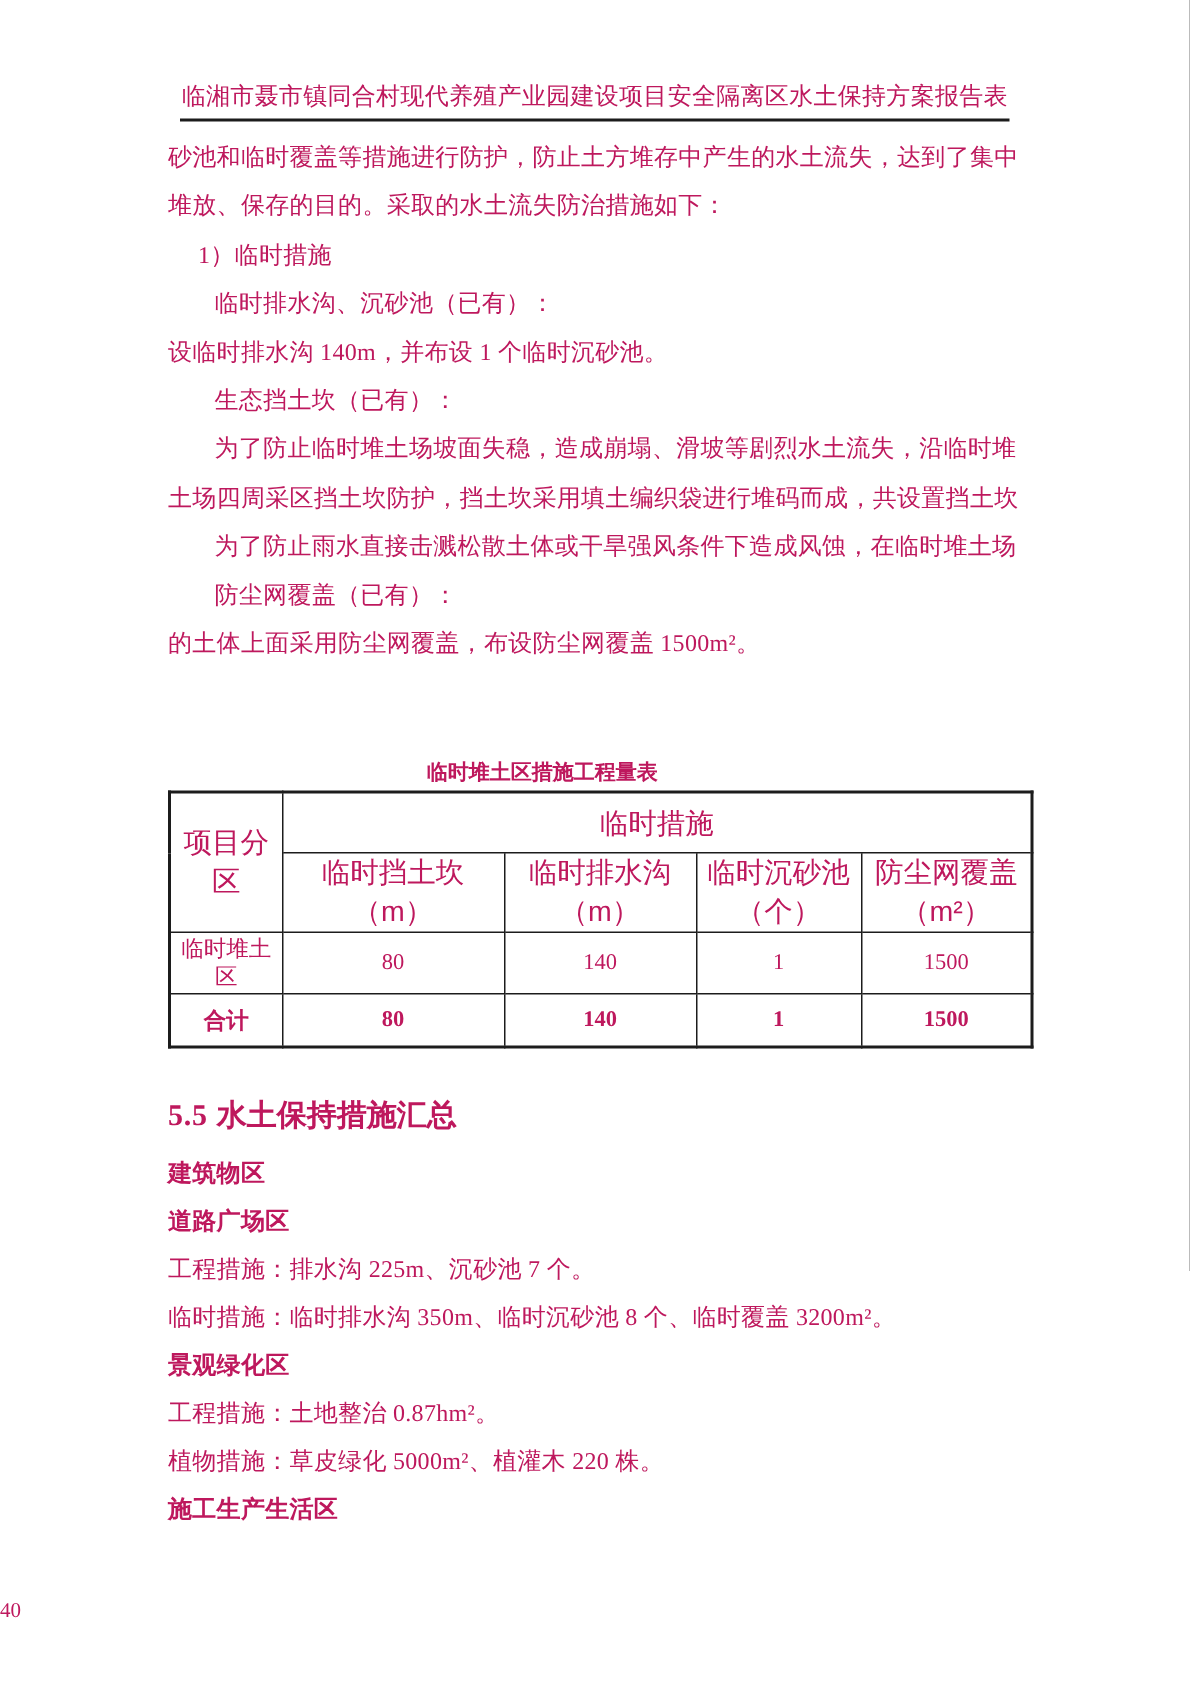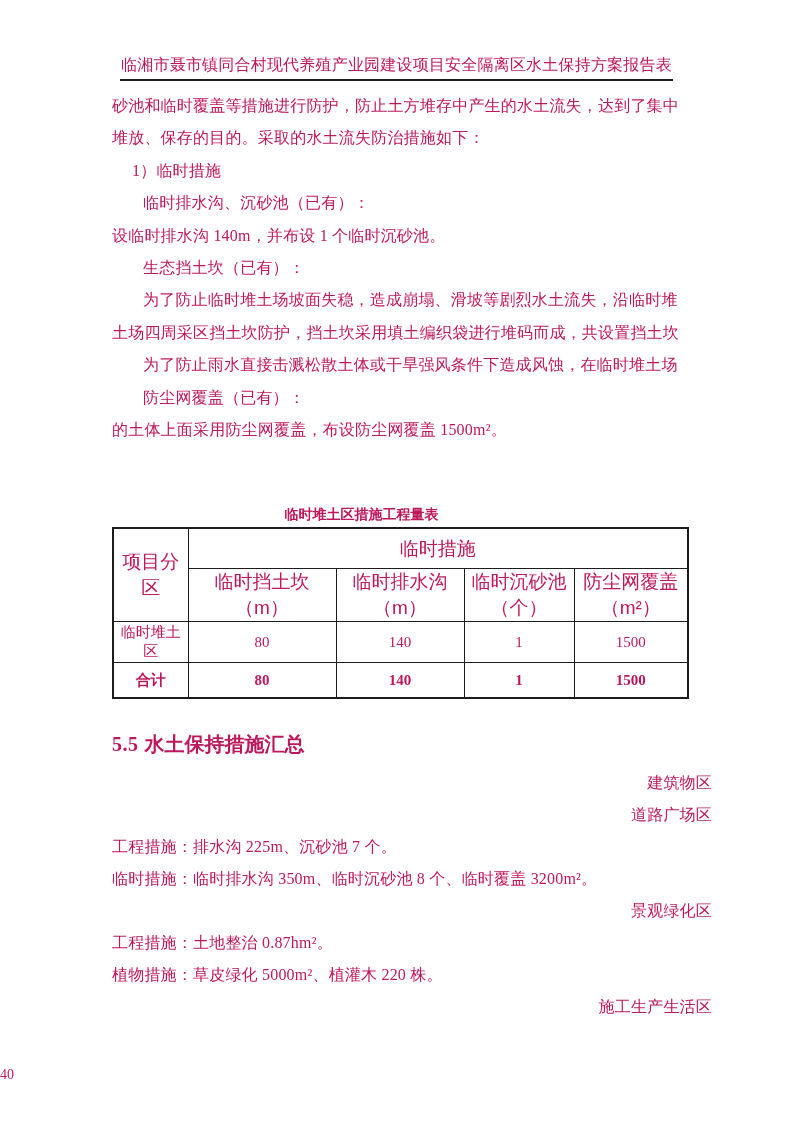--- a/index.html
+++ b/index.html
@@ -61,21 +61,21 @@
   .b{font-weight:bold;}
   
   .sheading{
     position:absolute;left:112px;top:731px;
     font-size:20px;font-weight:bold;line-height:26px;white-space:nowrap;
   }
   .sheading .hnum{margin-right:6px;letter-spacing:0.5px;}
   
   .summary{position:absolute;left:112px;top:767px;width:600px;}
   .sline{height:32px;line-height:32px;font-size:16px;letter-spacing:0.2px;white-space:nowrap;}
-  .gtitle{font-weight:normal;text-align:right;}
+  .gtitle{font-weight:bold;}
   
   .pfooter{
     position:absolute;left:0;top:1067px;width:662px;
     text-align:left;font-size:14px;line-height:16px;
   }
 </style>
 </head>
 <body>
 
 <div class="page">

